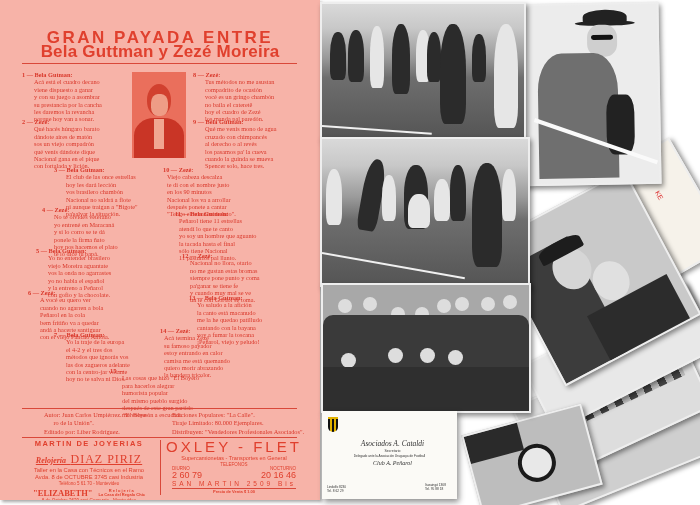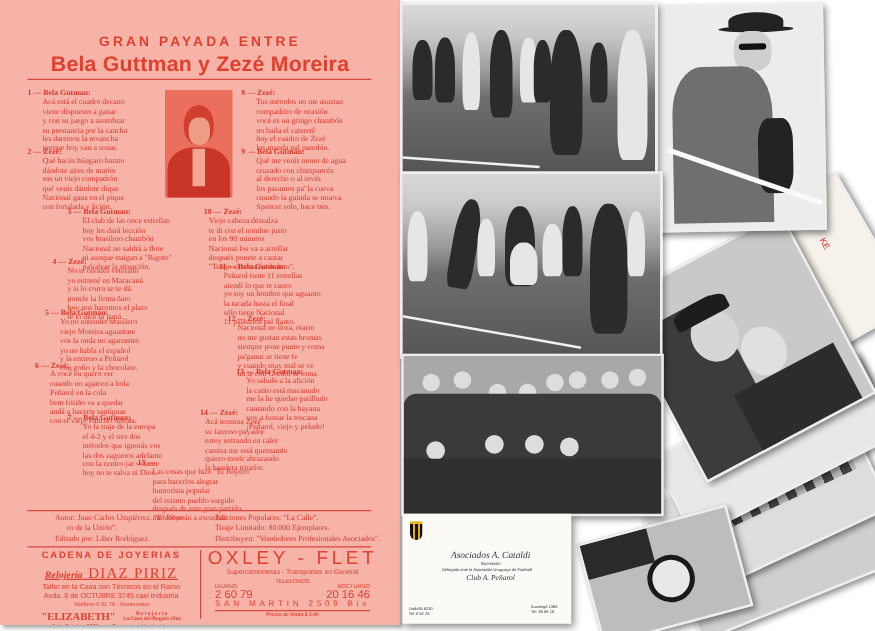--- a/index.html
+++ b/index.html
@@ -12,21 +12,21 @@
   .flyer {
     position:absolute; left:0; top:0; width:320px; height:500px;
     background:#f7b3a8;
     color:#d9382b;
     box-shadow: 2px 2px 3px rgba(0,0,0,0.35);
     overflow:hidden;
   }
   .flyer .kicker {
     position:absolute; top:28px; left:0; width:320px; text-align:center;
     font-family:"Liberation Sans", sans-serif; font-weight:bold;
-    font-size:11px; letter-spacing:2.5px; color:#e0402e;
+    font-size:17px; letter-spacing:2.5px; color:#e0402e;
   }
   .flyer .title {
     position:absolute; top:42px; left:0; width:320px; text-align:center;
     font-family:"Liberation Sans", sans-serif; font-weight:bold;
     font-size:17px; color:#e0402e; letter-spacing:0.2px;
   }
   .flyer .rule { position:absolute; height:1px; background:#d9483a; }
   .flyer .portrait {
     position:absolute; left:132px; top:72px; width:54px; height:86px;
     background:#ea6f5c; overflow:hidden;
@@ -240,21 +240,21 @@
   <div class="footer-credits" style="left:44px; top:411px;">Autor: Juan Carlos Umpiérrez. "El Boye-
       ro de la Unión".
 Editado por: Liber Rodríguez.</div>
   <div class="footer-credits" style="left:172px; top:411px;">Ediciones Populares: "La Calle".
 Tiraje Limitado: 80.000 Ejemplares.
 Distribuyen: "Vendedores Profesionales Asociados".</div>
   <div class="rule" style="left:22px; top:437px; width:275px;"></div>
   <div class="vline" style="left:160px; top:440px; height:55px;"></div>
 
   <div class="ad sans" style="left:20px; top:439px; width:138px;">
-    <div style="font-weight:bold; font-size:7.5px; letter-spacing:1.5px;">CADENA DE JOYERIAS</div>
+    <div style="font-weight:bold; font-size:7.5px; letter-spacing:1.5px;">MARTIN DE JOYERIAS</div>
     <div style="margin-top:1px;text-decoration:underline;">
       <span style="font-family:'Liberation Serif',serif; font-weight:bold; font-style:italic; font-size:8px;">Relojería</span>
       <span style="font-family:'Liberation Serif',serif; font-size:12px; letter-spacing:1px;">DIAZ PIRIZ</span>
     </div>
     <div style="font-size:5.8px; line-height:7px;">Taller en la Casa con Técnicos en el Ramo</div>
     <div style="font-size:5.8px; line-height:7px;">Avda. 8 de OCTUBRE 3745 casi Industria</div>
     <div style="font-size:4.5px; line-height:6px;">Teléfono 5 61 70 - Montevideo</div>
     <div style="display:flex; justify-content:center; align-items:center; gap:6px; margin-top:1px;">
       <span style="font-family:'Liberation Serif',serif; font-weight:bold; font-size:8.5px;">"ELIZABETH"</span>
       <span style="font-size:4px; line-height:4.5px; font-weight:bold;"><span style="letter-spacing:1px;">Relojería</span><br><span>La Casa del Regalo Chic</span></span>

